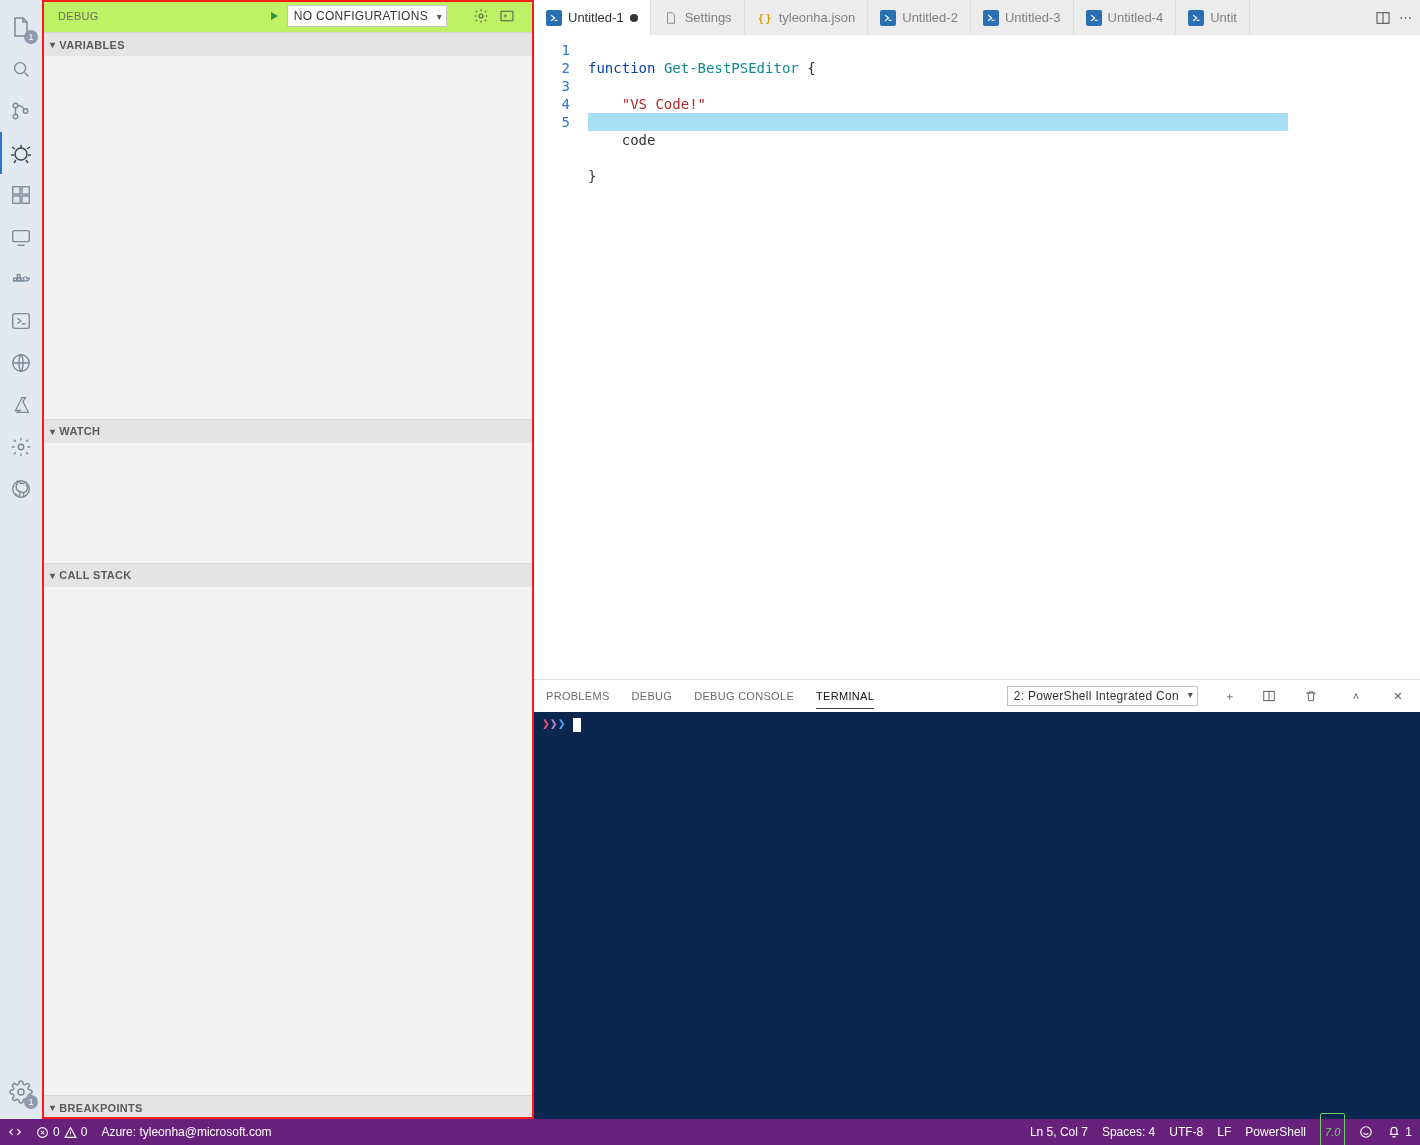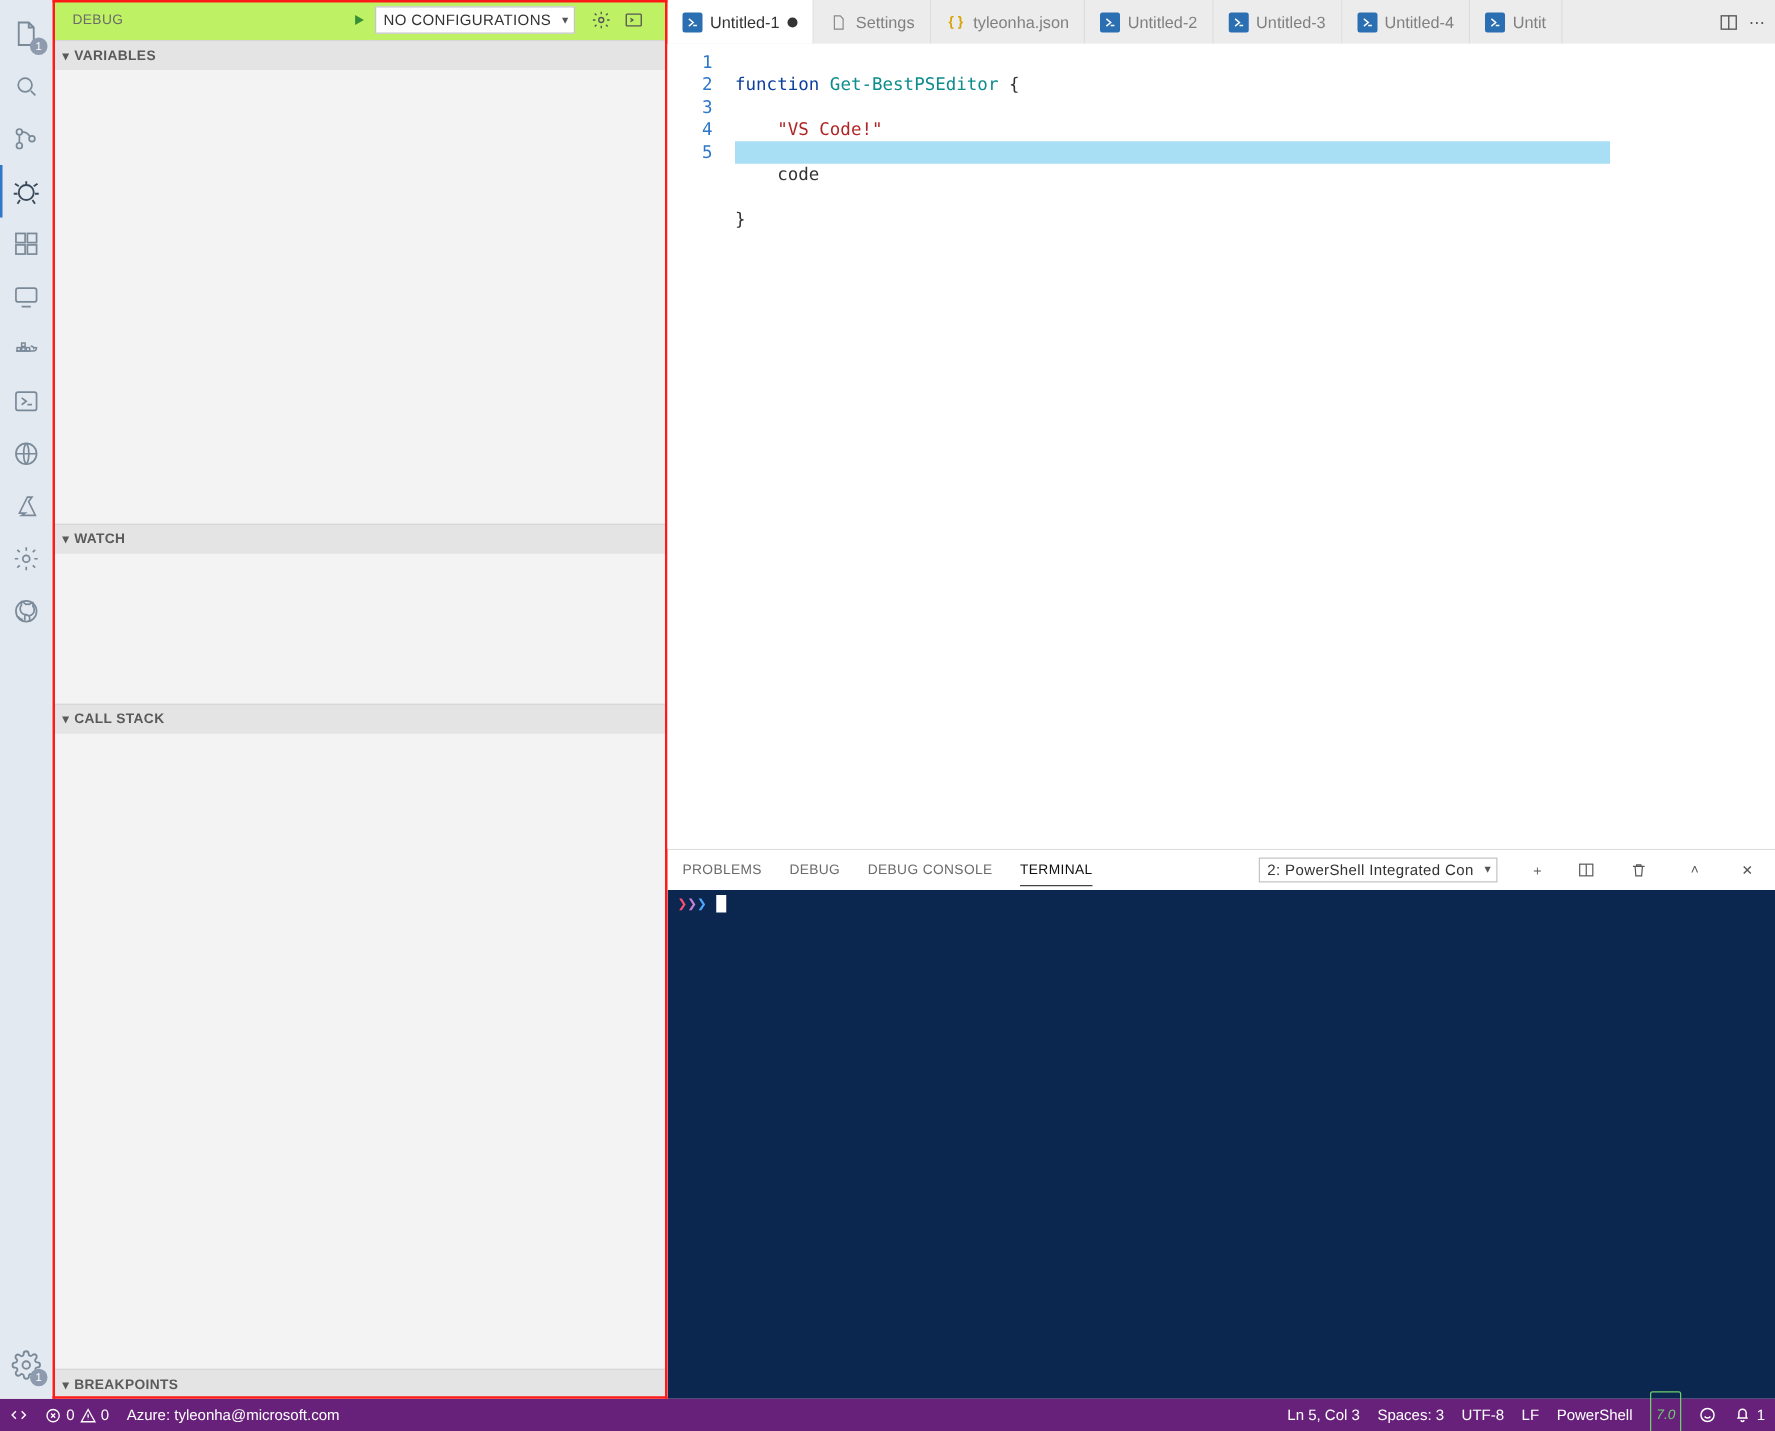--- a/index.html
+++ b/index.html
@@ -15,21 +15,21 @@
   .badge { position:absolute; bottom:4px; right:4px; background:#8e9aad; color:#fff; font-size:9px; border-radius:8px; min-width:14px; height:14px; display:flex; align-items:center; justify-content:center; padding:0 3px;}
   .activitybar .bottom { margin-top:auto; margin-bottom:6px; }
 
   
   .sidebar { width:492px; background:#f3f3f3; border-right:2px solid #ff1a1a; border-left:2px solid #ff1a1a; position:relative; display:flex; flex-direction:column; }
   .sidebar::before, .sidebar::after { content:""; position:absolute; left:-2px; right:-2px; height:2px; background:#ff1a1a; }
   .sidebar::before{ top:0;} .sidebar::after{ bottom:0;}
   .sidebar-header { height:32px; display:flex; align-items:center; padding:0 14px; font-size:11px; letter-spacing:0.3px; color:#6b6b6b; text-transform:uppercase; background:#bef264; }
   .sidebar-header .spacer{flex:1;}
   .sidebar-header .icon-btn{ width:22px; height:22px; display:flex; align-items:center; justify-content:center; color:#555; cursor:pointer; margin-left:4px;}
-  .config-dd { display:flex; align-items:center; height:22px; border:1px solid #c5c5c5; background:#fff; font-size:12px; color:#333; padding:0 18px 0 6px; position:relative; margin-right:6px; cursor:pointer;}
+  .config-dd { display:flex; align-items:center; height:22px; border:1px solid #c5c5c5; background:#fff; font-size:12px; color:#333; padding:0 18px 0 6px; position:relative; margin-right:19px; cursor:pointer;}
   .config-dd::after{content:"▾"; position:absolute; right:4px; font-size:10px; color:#555;}
   .play-btn{ color:#368f36; width:22px; display:flex; align-items:center; justify-content:center; margin-right:2px;}
   .section-head { height:24px; display:flex; align-items:center; padding:0 6px; font-size:11px; color:#5a5a5a; font-weight:600; letter-spacing:0.3px; background:#e4e4e4; border-top:1px solid #d7d7d7; cursor:pointer; text-transform:uppercase;}
   .section-head .chev{ margin-right:4px; font-size:10px;}
   .section-body{ flex:0 0 auto; }
   #sec-variables-body{ flex:1; }
   #sec-watch-body{ height:120px; }
   #sec-callstack-body{ flex:1.4; }
 
   
@@ -354,22 +354,22 @@
         </svg>
       <span>0</span>
       <svg width="13" height="13" viewBox="0 0 24 24" fill="none" stroke="currentColor" stroke-width="2">
           <path d="M12 3 2 21h20z"></path>
           <path d="M12 10v5M12 18v.5"></path>
         </svg>
       <span>0</span>
     </span>
     <span class="sitem">Azure: tyleonha@microsoft.com</span>
     <span class="spacer"></span>
-    <span class="sitem">Ln 5, Col 3</span>
-    <span class="sitem">Spaces: 3</span>
+    <span class="sitem">Ln 5, Col 7</span>
+    <span class="sitem">Spaces: 4</span>
     <span class="sitem">UTF-8</span>
     <span class="sitem">LF</span>
     <span class="sitem">PowerShell</span>
     <span class="sitem">
         <span class="box7">7.0</span>
       </span>
     <span class="sitem">
       <svg width="14" height="14" viewBox="0 0 24 24" fill="none" stroke="currentColor" stroke-width="2">
           <circle cx="12" cy="12" r="9"></circle>
           <path d="M8 14s1.5 2 4 2 4-2 4-2M9 9h.01M15 9h.01"></path>

